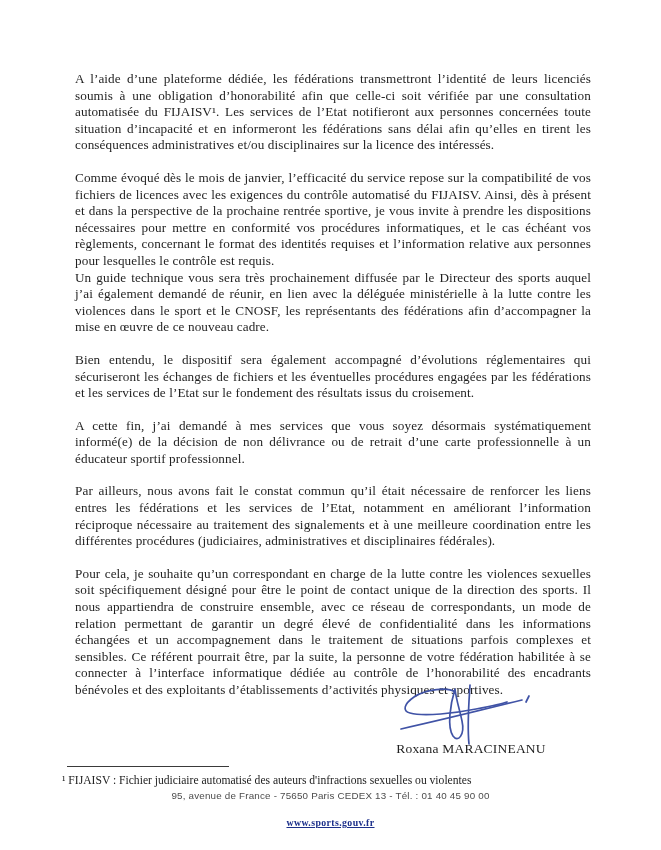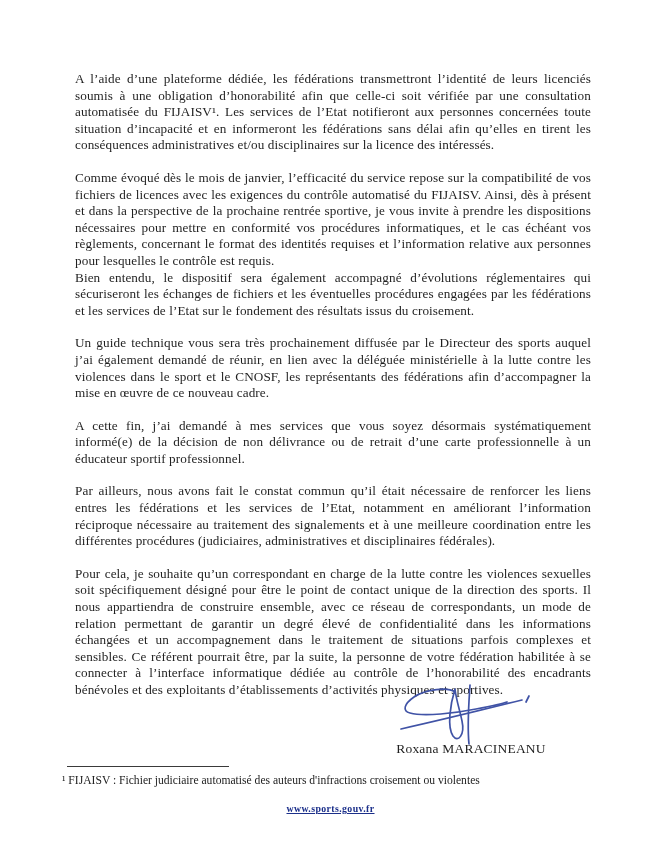--- a/index.html
+++ b/index.html
@@ -100,41 +100,42 @@
   }
 </style>
 </head>
 <body>
 
 <div class="page">
 
   <div class="body-text">
     <p class="para">A l’aide d’une plateforme dédiée, les fédérations transmettront l’identité de leurs licenciés soumis à une obligation d’honorabilité afin que celle-ci soit vérifiée par une consultation automatisée du FIJAISV¹. Les services de l’Etat notifieront aux personnes concernées toute situation d’incapacité et en informeront les fédérations sans délai afin qu’elles en tirent les conséquences administratives et/ou disciplinaires sur la licence des intéressés.</p>
     <p class="para no-gap-after">Comme évoqué dès le mois de janvier, l’efficacité du service repose sur la compatibilité de vos fichiers de licences avec les exigences du contrôle automatisé du FIJAISV. Ainsi, dès à présent et dans la perspective de la prochaine rentrée sportive, je vous invite à prendre les dispositions nécessaires pour mettre en conformité vos procédures informatiques, et le cas échéant vos règlements, concernant le format des identités requises et l’information relative aux personnes pour lesquelles le contrôle est requis.</p>
+    <p class="para">Un guide technique vous sera très prochainement diffusée par le Directeur des sports auquel j’ai également demandé de réunir, en lien avec la déléguée ministérielle à la lutte contre les violences dans le sport et le CNOSF, les représentants des fédérations afin d’accompagner la mise en œuvre de ce nouveau cadre.</p>
     <p class="para">Bien entendu, le dispositif sera également accompagné d’évolutions réglementaires qui sécuriseront les échanges de fichiers et les éventuelles procédures engagées par les fédérations et les services de l’Etat sur le fondement des résultats issus du croisement.</p>
-    <p class="para">Un guide technique vous sera très prochainement diffusée par le Directeur des sports auquel j’ai également demandé de réunir, en lien avec la déléguée ministérielle à la lutte contre les violences dans le sport et le CNOSF, les représentants des fédérations afin d’accompagner la mise en œuvre de ce nouveau cadre.</p>
     <p class="para">A cette fin, j’ai demandé à mes services que vous soyez désormais systématiquement informé(e) de la décision de non délivrance ou de retrait d’une carte professionnelle à un éducateur sportif professionnel.</p>
     <p class="para">Par ailleurs, nous avons fait le constat commun qu’il était nécessaire de renforcer les liens entres les fédérations et les services de l’Etat, notamment en améliorant l’information réciproque nécessaire au traitement des signalements et à une meilleure coordination entre les différentes procédures (judiciaires, administratives et disciplinaires fédérales).</p>
     <p class="para">Pour cela, je souhaite qu’un correspondant en charge de la lutte contre les violences sexuelles soit spécifiquement désigné pour être le point de contact unique de la direction des sports. Il nous appartiendra de construire ensemble, avec ce réseau de correspondants, un mode de relation permettant de garantir un degré élevé de confidentialité dans les informations échangées et un accompagnement dans le traitement de situations parfois complexes et sensibles. Ce référent pourrait être, par la suite, la personne de votre fédération habilitée à se connecter à l’interface informatique dédiée au contrôle de l’honorabilité des encadrants bénévoles et des exploitants d’établissements d’activités physiques et sportives.</p>
   </div>
 
   <div class="signature">
     <svg class="sig-scribble" viewBox="0 0 138 62" fill="none" xmlns="http://www.w3.org/2000/svg">
       <g stroke="#4053a6" stroke-width="1.7" stroke-linecap="round" fill="none">
         <path d="M 57 9 C 50 4, 28 6, 16 14 C 6 21, 4 28, 12 30 C 26 34, 58 30, 78 26 C 94 23, 104 21, 109 19"></path>
         <path d="M 3 46 C 30 40, 80 28, 124 17"></path>
         <path d="M 57 6 C 52 22, 49 44, 55 53 C 60 60, 67 52, 64 38 C 62 28, 58 16, 57 6"></path>
         <path d="M 72 2 C 71 18, 69 42, 71 61"></path>
         <path d="M 131 13 L 128 19"></path>
       </g>
     </svg>
     <div class="sig-name">Roxana MARACINEANU</div>
   </div>
 
   <div class="footer">
     <div class="footnote-rule"></div>
-    <div class="footnote">¹ FIJAISV : Fichier judiciaire automatisé des auteurs d'infractions croisement ou violentes</div>
+    <div class="footnote">¹ FIJAISV : Fichier judiciaire automatisé des auteurs d'infractions sexuelles ou violentes</div>
+    <div class="address">95, avenue de France - 75650 Paris CEDEX 13 - Tél. : 01 40 45 90 00</div>
     <div class="site-link">
       <span>www.sports.gouv.fr</span>
     </div>
   </div>
 
 </div>
 
 </body></html>

